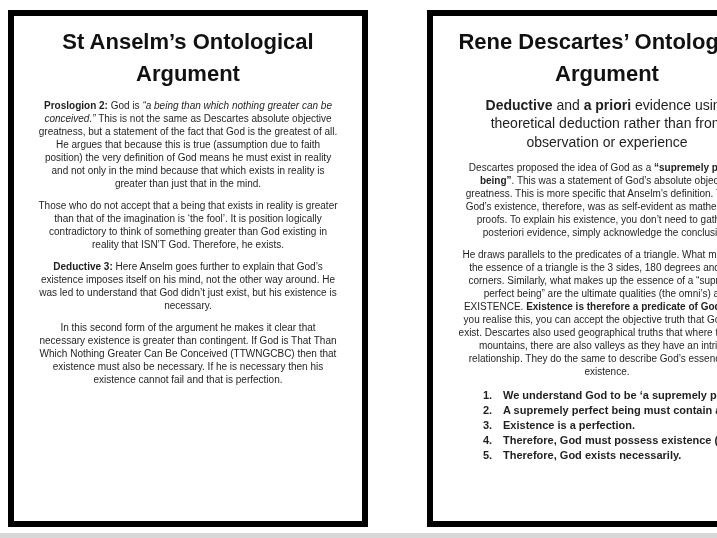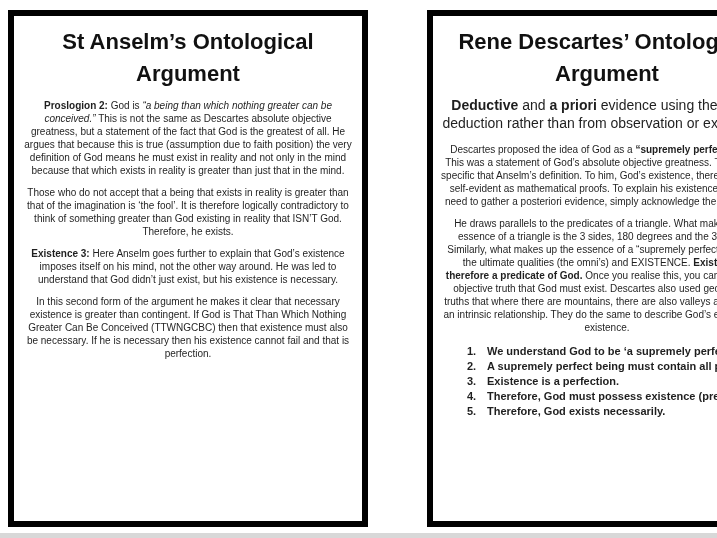--- a/index.html
+++ b/index.html
@@ -16,21 +16,21 @@
     color: #1f1f1f;
   }
   .page {
     position: absolute;
     top: 10px;
     width: 360px;
     height: 517px;
     box-sizing: border-box;
     border: 6px solid #000000;
     background: #ffffff;
-    padding: 6px 8px;
+    padding: 6px 24px;
     text-align: center;
     overflow: hidden;
   }
   .page-left  { left: 8px; }
   .page-right { left: 427px; }
   .doc-title {
     font-size: 22px;
     font-weight: bold;
     line-height: 1.45;
     color: #111111;
@@ -78,23 +78,23 @@
 </style>
 </head>
 <body>
 
 <section class="page page-left">
   <h1 class="doc-title">St Anselm’s Ontological Argument</h1>
 
 
   <p class="body-para"><span class="b">Proslogion 2:</span><span> God is </span><span class="i">“a being than which nothing greater can be conceived.”</span><span> This is not the same as Descartes absolute objective greatness, but a statement of the fact that God is the greatest of all. He argues that because this is true (assumption due to faith position) the very definition of God means he must exist in reality and not only in the mind because that which exists in reality is greater than just that in the mind.</span></p>
 
-  <p class="body-para">Those who do not accept that a being that exists in reality is greater than that of the imagination is ‘the fool’. It is therefore logically contradictory to think of something greater than God existing in reality that ISN’T God. Therefore, he exists.</p>
+  <p class="body-para">Those who do not accept that a being that exists in reality is greater than that of the imagination is ‘the fool’. It is position logically contradictory to think of something greater than God existing in reality that ISN’T God. Therefore, he exists.</p>
 
-  <p class="body-para"><span class="b">Existence 3:</span><span> Here Anselm goes further to explain that God’s existence imposes itself on his mind, not the other way around. He was led to understand that God didn’t just exist, but his existence is necessary.</span></p>
+  <p class="body-para"><span class="b">Deductive 3:</span><span> Here Anselm goes further to explain that God’s existence imposes itself on his mind, not the other way around. He was led to understand that God didn’t just exist, but his existence is necessary.</span></p>
 
   <p class="body-para">In this second form of the argument he makes it clear that necessary existence is greater than contingent. If God is That Than Which Nothing Greater Can Be Conceived (TTWNGCBC) then that existence must also be necessary. If he is necessary then his existence cannot fail and that is perfection.</p>
 </section>
 
 <section class="page page-right">
   <h1 class="doc-title">Rene Descartes’ Ontological Argument</h1>
 
   <p class="doc-subtitle"><span class="b">Deductive</span><span> and </span><span class="b">a priori</span><span> evidence using theoretical deduction rather than from observation or experience</span></p>
 
   <p class="body-para"><span>Descartes proposed the idea of God as a </span><span class="b">“supremely perfect being”</span><span>. This was a statement of God’s absolute objective greatness. This is more specific that Anselm’s definition. To him, God’s existence, therefore, was as self-evident as mathematical proofs. To explain his existence, you don’t need to gather a posteriori evidence, simply acknowledge the conclusion.</span></p>

